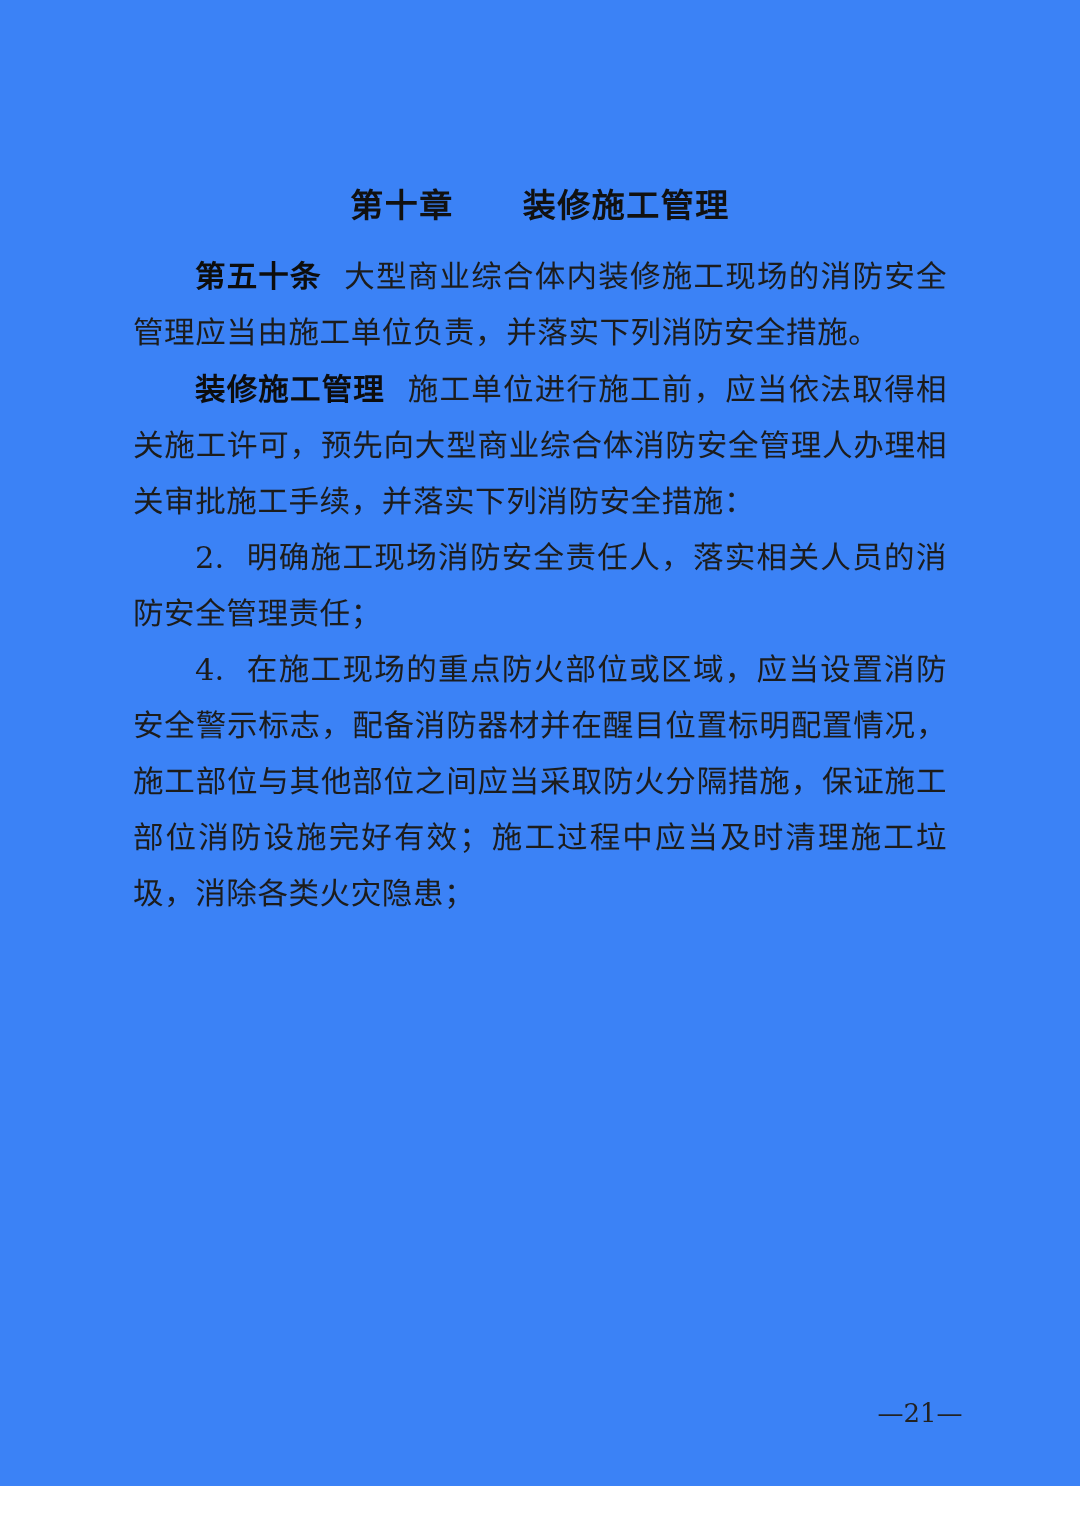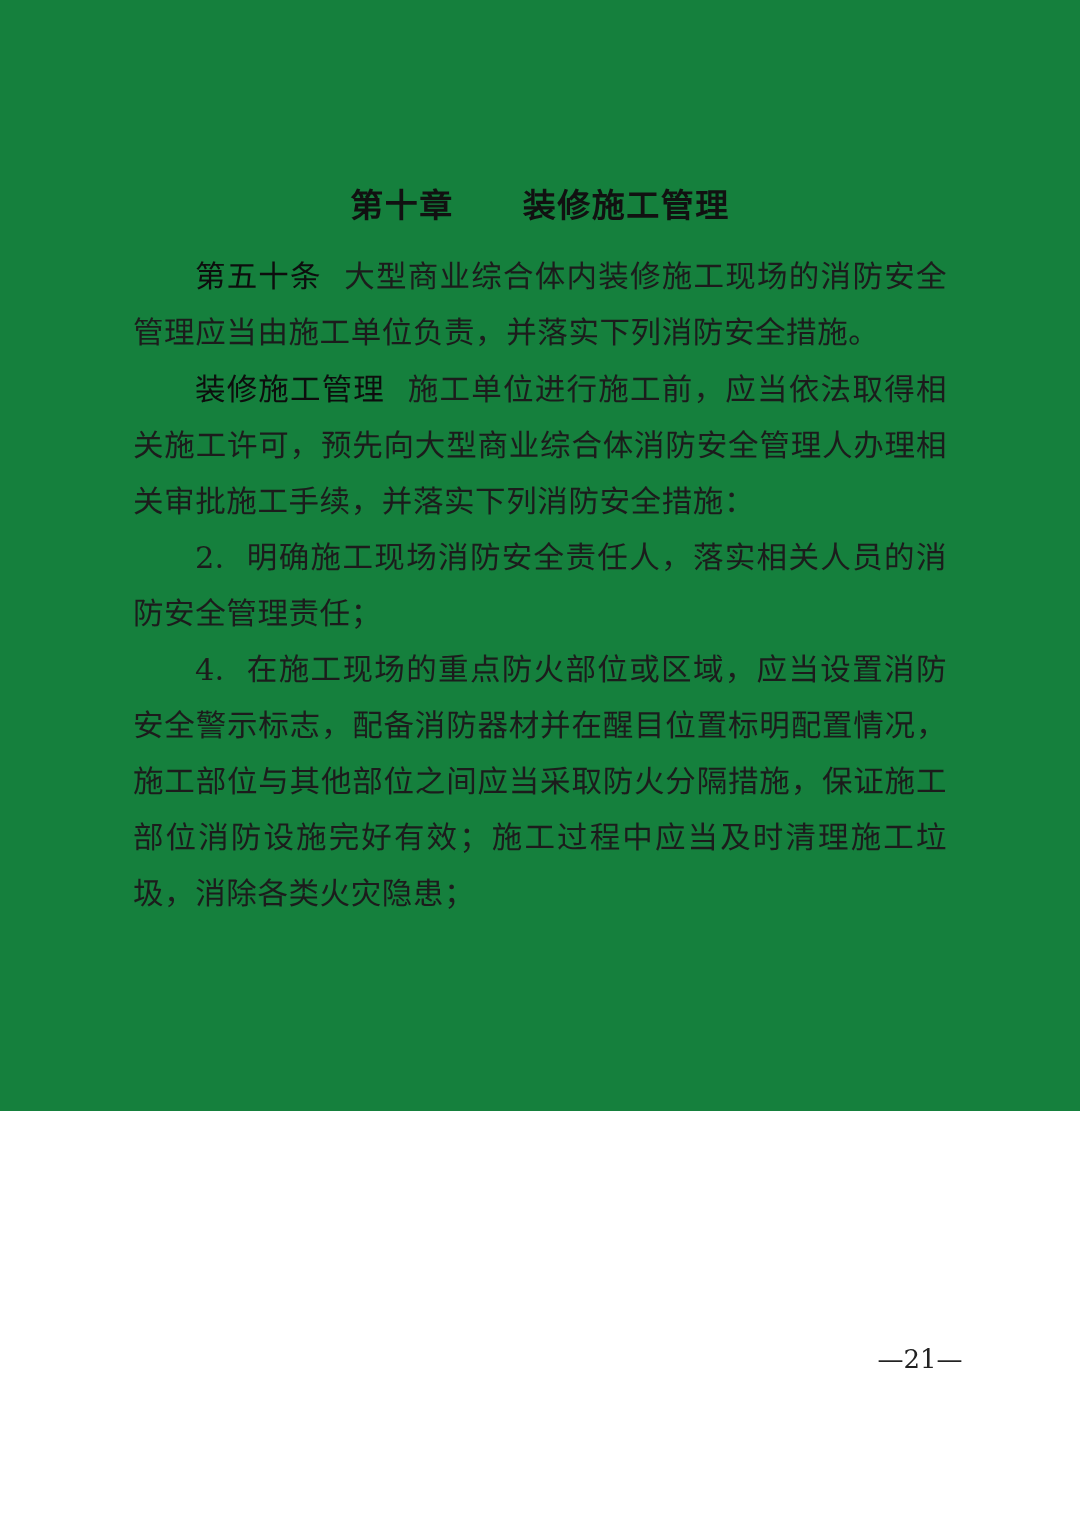--- a/index.html
+++ b/index.html
@@ -16,22 +16,22 @@
     font-family: "DejaVu Sans", sans-serif;
     color: #1a1a1a;
     -webkit-font-smoothing: antialiased;
   }
 
   .page {
     position: absolute;
     left: 0;
     top: 0;
     width: 1080px;
-    height: 1111px;
-    background: #15803d;
+    height: 1486px;
+    background: #3b82f6;
   }
 
   
   .content {
     position: absolute;
     left: 133px;
     top: 178px;
     width: 814px;
   }
 
@@ -56,40 +56,40 @@
     text-justify: inter-character;
     letter-spacing: 0.6px;
     color: #1c1c1c;
     margin: 0;
     text-indent: 62px;
     word-break: break-all;
   }
 
   .para .label {
     font-family: "Liberation Sans", "DejaVu Sans", sans-serif;
-    font-weight: normal;
+    font-weight: bold;
     letter-spacing: 0.5px;
     color: #0d0d0d;
   }
 
   .para .gap {
     display: inline-block;
     width: 22px;
   }
 
   .para .num {
     font-family: "DejaVu Serif", "Liberation Serif", serif;
     letter-spacing: 0;
   }
 
   .footer {
     position: absolute;
     left: 0;
     right: 0;
-    top: 1344px;
+    top: 1398px;
     text-align: center;
     font-family: "DejaVu Serif", "Liberation Serif", serif;
     font-size: 26px;
     color: #222222;
   }
   .footer .page-number {
     display: inline-block;
     padding-left: 760px;
     letter-spacing: 0px;
     white-space: pre;

